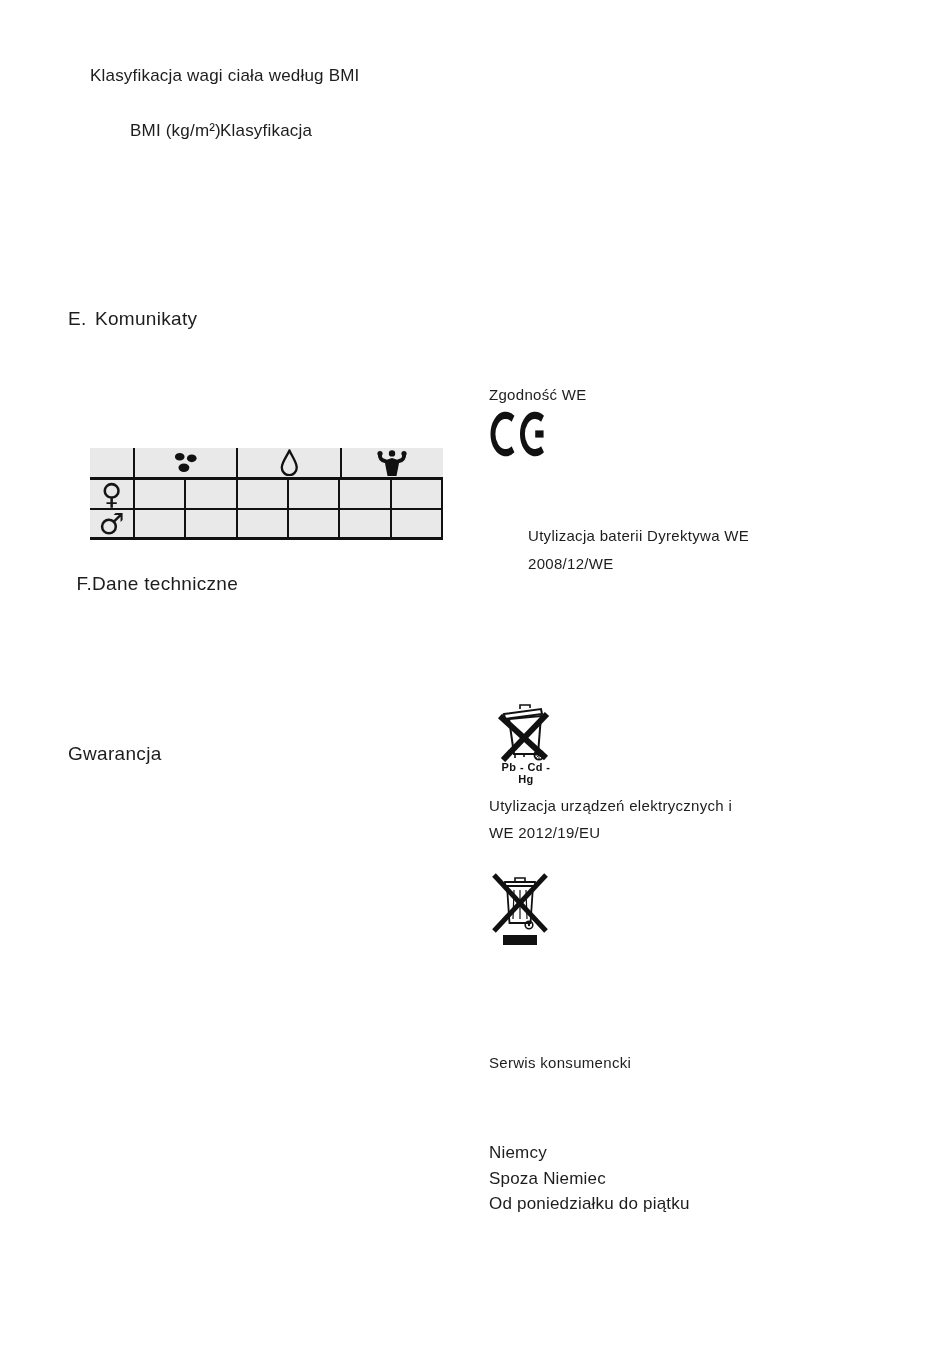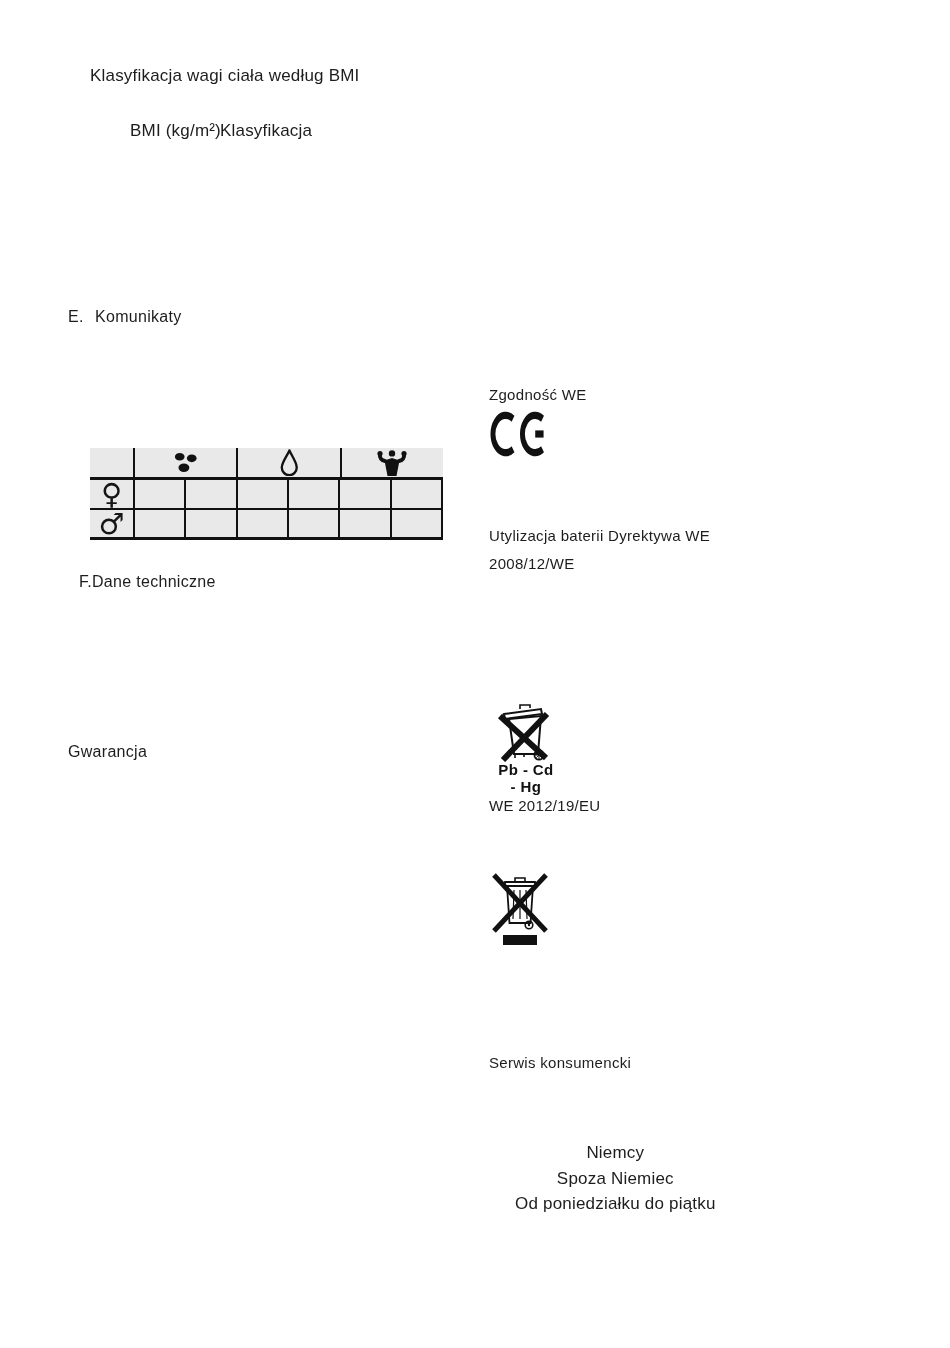--- a/index.html
+++ b/index.html
@@ -14,45 +14,45 @@
     position:relative;
     width:806px;height:1348px;
     background:#ffffff;
     font-family:"Liberation Sans", sans-serif;
     color:var(--ink);
     overflow:hidden;
     text-decoration:underline;
   }
   .abs{position:absolute;}
   .h-small{font-size:17px;letter-spacing:.2px;}
-  .h-section{font-size:16px;letter-spacing:.3px;}
+  .h-section{font-size:19px;letter-spacing:.3px;}
   .tab-marker{left:883px;top:63px;width:67px;height:34px;background:var(--tab);}
   .prefix{display:inline-block;}
   .prefix-e{width:27px;}
   .prefix-f{width:24px;}
 
   
   .mtable{left:90px;top:448px;width:353px;background:var(--table-bg);}
   .mrow{display:flex;}
   .mrow-header{height:32px;border-bottom:3px solid var(--line);}
   .mrow-f{height:30px;border-bottom:2px solid var(--line);}
   .mrow-m{height:30px;border-bottom:3px solid var(--line);}
   .cell{display:flex;align-items:center;justify-content:center;}
   .gcell{width:43px;flex:none;}
   .hcell{flex:1;border-left:2px solid var(--line);}
   .bcell{flex:1;border-left:2px solid var(--line);}
   .bcell-last{border-right:2px solid var(--line);}
   .gender{font-family:"DejaVu Sans", sans-serif;font-size:29px;font-weight:bold;line-height:30px;color:#161616;}
 
   
   .rcol-line{font-size:15px;letter-spacing:.3px;}
-  .lh28{line-height:28px;}
+  .lh28{line-height:28px;margin-left:39px;}
   .lh27{line-height:27px;}
   .contact{font-size:17px;line-height:25.5px;letter-spacing:.2px;}
-  .pbcdhg{font-size:15px;font-weight:bold;letter-spacing:.4px;color:#111;}
+  .pbcdhg{font-size:11px;font-weight:bold;letter-spacing:.4px;color:#111;}
 
   svg{display:block;}
 </style>
 </head>
 <body>
 
 <div class="page">
 
   <div class="abs tab-marker"></div>
 
@@ -146,20 +146,21 @@
       <circle cx="45" cy="53" r="4.6" fill="none" stroke="#111" stroke-width="1.8"></circle>
       <path d="M45,49 L45,57 M41.2,53 L48.8,53 M42.3,50.3 L47.7,55.7 M47.7,50.3 L42.3,55.7" stroke="#111" stroke-width="1"></path>
 
       <path d="M6,14 L52,56" stroke="#111" stroke-width="6"></path>
       <path d="M53,12 L9,58" stroke="#111" stroke-width="6"></path>
     </svg>
   </div>
   <div class="abs pbcdhg" style="left:494px;top:761px;width:64px;text-align:center;">Pb - Cd - Hg</div>
 
   <div class="abs rcol-line lh27" style="left:489px;top:792px;">
+    <div>Utylizacja urządzeń elektrycznych i</div>
     <div>WE 2012/19/EU</div>
   </div>
 
   <div class="abs" style="left:492px;top:873px;">
     <svg width="56" height="72" viewBox="0 0 56 72">
 
       <path d="M13,9 L43,9 L43,13 L13,13 Z" fill="none" stroke="#111" stroke-width="1.8"></path>
       <path d="M23,9 L23,5 L33,5 L33,9" fill="none" stroke="#111" stroke-width="1.6"></path>
 
       <path d="M15,13 L41,13 L38.5,50 L17.5,50 Z" fill="none" stroke="#111" stroke-width="1.8"></path>
@@ -170,19 +171,19 @@
 
       <path d="M2,2 L54,58" stroke="#111" stroke-width="5"></path>
       <path d="M54,2 L2,58" stroke="#111" stroke-width="5"></path>
 
       <rect x="11" y="62" width="34" height="10" fill="#111"></rect>
     </svg>
   </div>
 
   <div class="abs rcol-line" style="left:489px;top:1054px;">Serwis konsumencki</div>
 
-  <div class="abs contact" style="left:515px;top:1140px;text-align:center;">
+  <div class="abs contact" style="left:489px;top:1140px;">
     <div>Niemcy</div>
     <div>Spoza Niemiec</div>
     <div>Od poniedziałku do piątku</div>
   </div>
 
 </div>
 
 </body></html>

